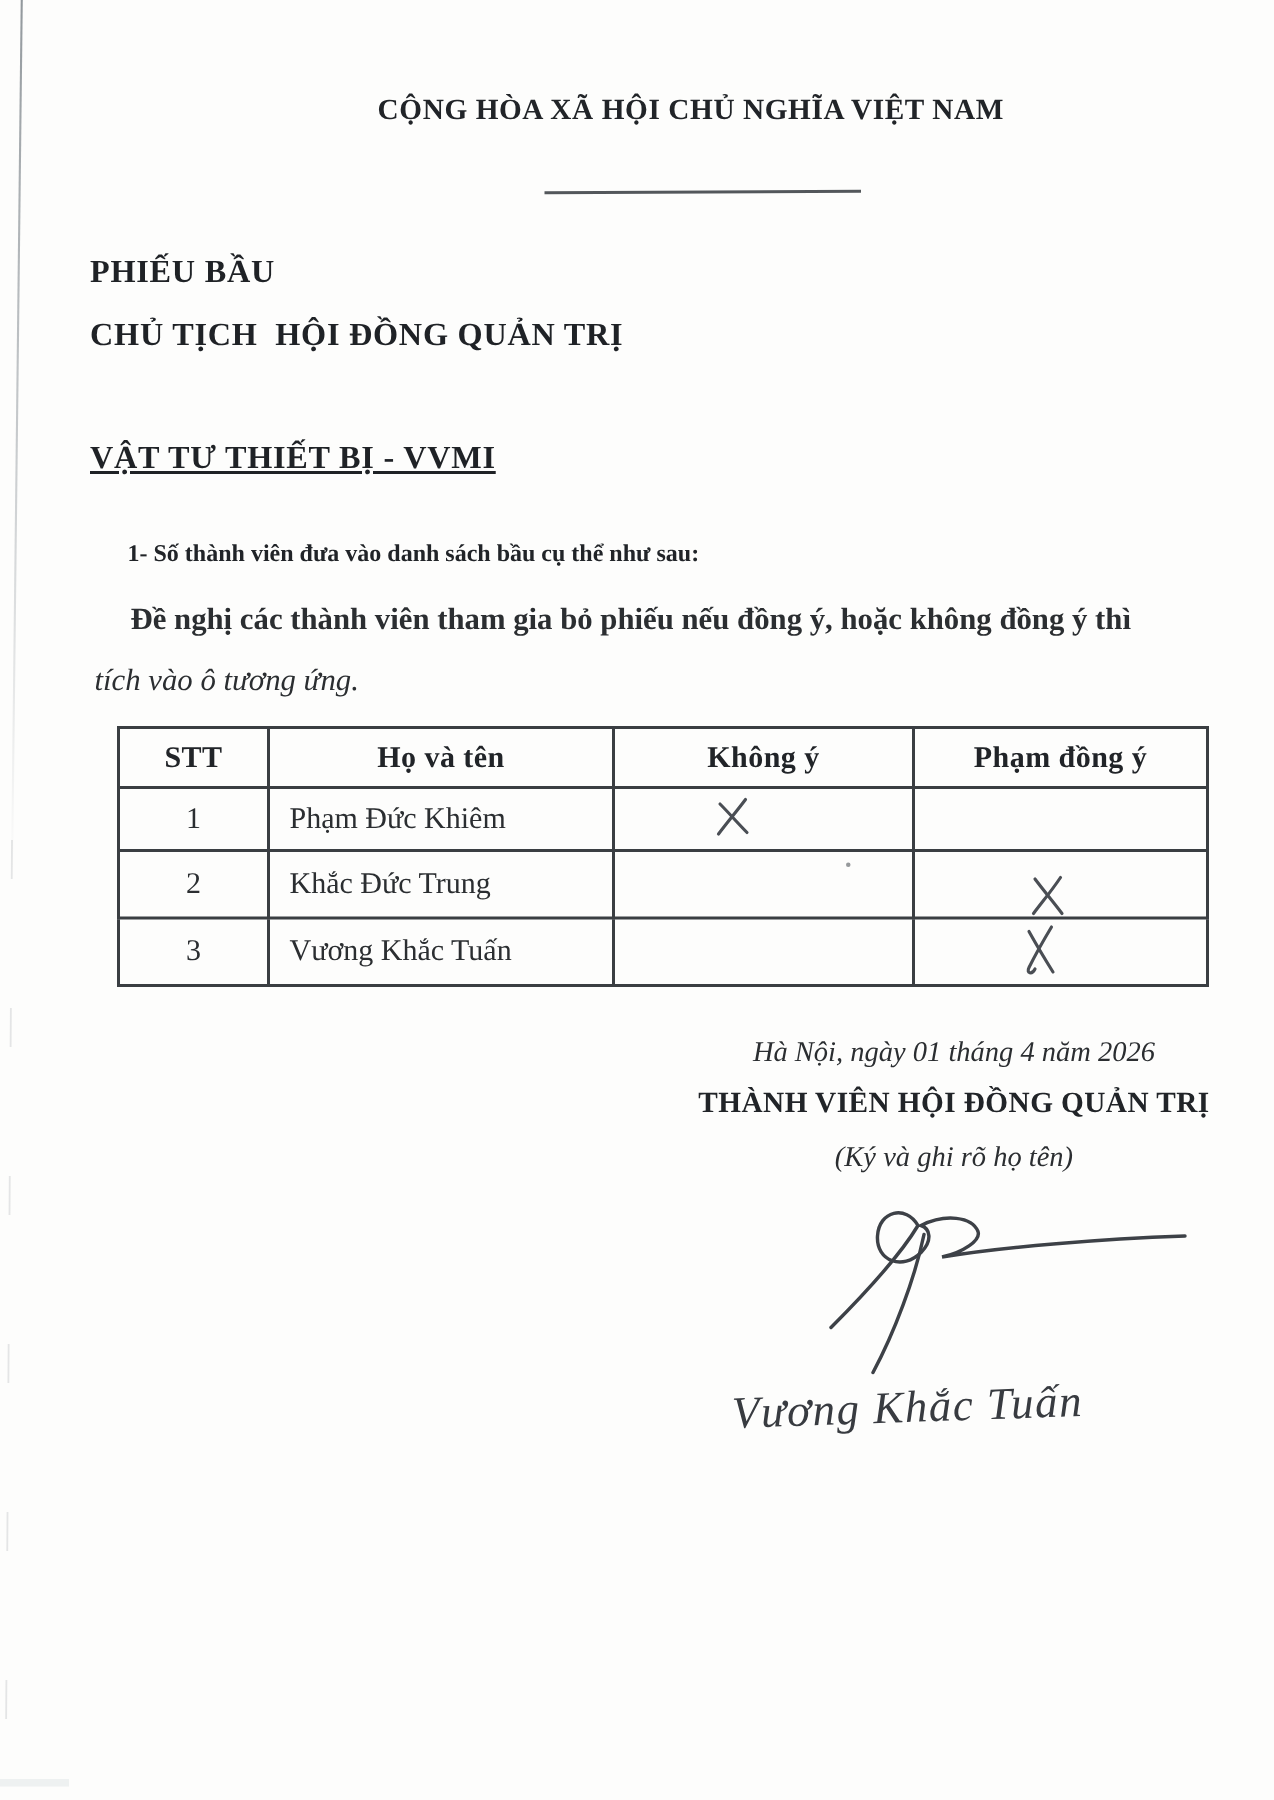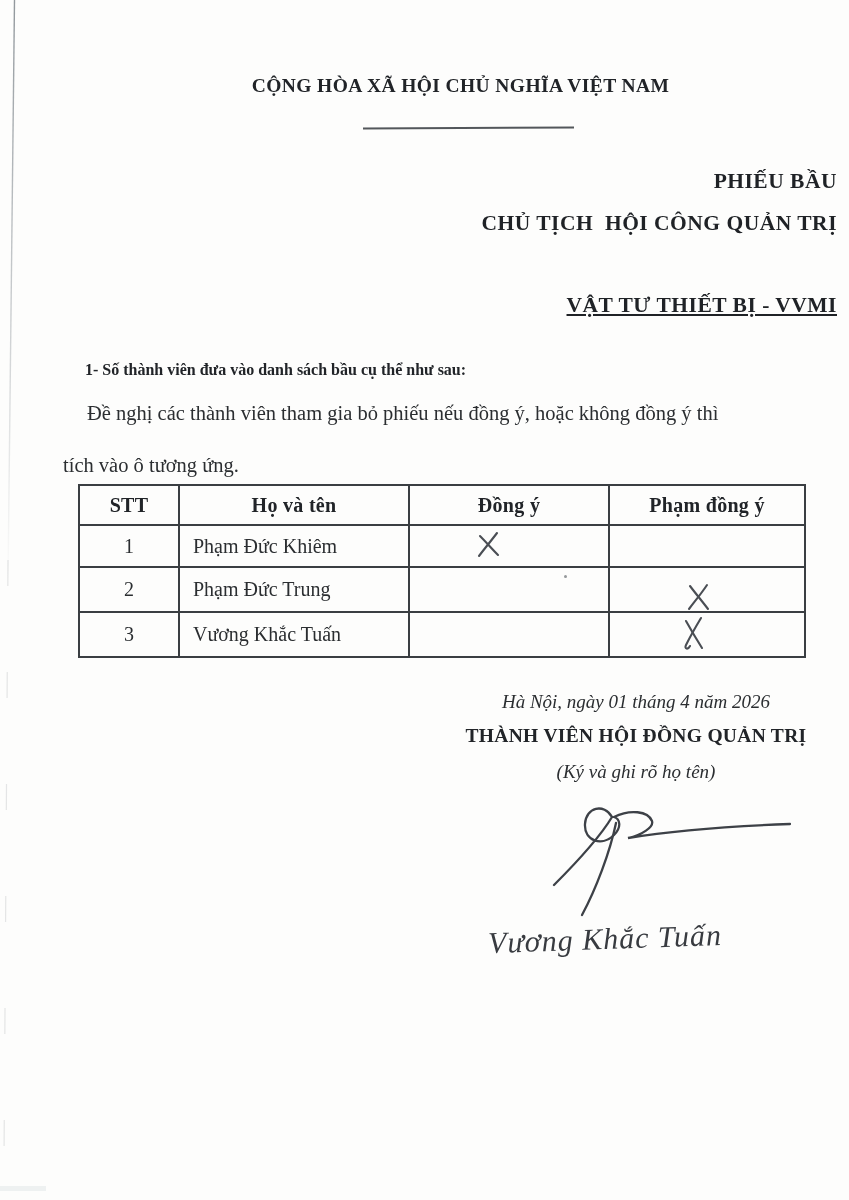--- a/index.html
+++ b/index.html
@@ -4,23 +4,23 @@
 <style>
   html,body{margin:0;padding:0;background:#ffffff;}
   .page{
     position:relative;width:849px;height:1200px;margin:0;
     background:#fdfdfc;overflow:hidden;
     font-family:"Liberation Serif","DejaVu Serif",serif;
     color:#26292d;
   }
   .abs{position:absolute;}
   .center-block{text-align:center;white-space:pre-wrap;}
-  .natl-line{left:72px;width:777px;font-weight:bold;font-size:19.5px;letter-spacing:.4px;color:#212428;margin-top:12px;}
+  .natl-line{left:72px;width:777px;font-weight:bold;font-size:19.5px;letter-spacing:.4px;color:#212428;}
   .underline-rule{left:363px;top:127px;width:211px;height:2px;background:#53575b;transform:rotate(-.3deg);}
-  .title-line{left:60px;width:777px;font-weight:bold;font-size:21.5px;letter-spacing:.5px;color:#1f2226;white-space:pre-wrap;text-align:right;}
+  .title-line{left:60px;width:777px;font-weight:bold;font-size:21.5px;letter-spacing:.5px;color:#1f2226;white-space:pre-wrap;text-align:left;}
   .section-heading{left:85px;top:361px;font-weight:bold;font-size:16px;color:#212428;}
   .para-line{font-size:20.5px;color:#2b2e31;}
   .ballot-table{left:78px;top:484px;border-collapse:collapse;table-layout:fixed;}
   .ballot-table th,.ballot-table td{
     border:2px solid #3a3e42;font-size:20px;overflow:hidden;
   }
   .ballot-table th{height:36px;font-weight:bold;letter-spacing:.3px;color:#212428;text-align:center;}
   .ballot-table td{color:#2b2e31;}
   .cell-stt{text-align:center;}
   .cell-name{text-align:left;padding-left:13px;}
@@ -52,50 +52,50 @@
     </defs>
     <line x1="14.5" y1="0" x2="8" y2="580" stroke="url(#foldFade)" stroke-width="1.4"></line>
     <line x1="8" y1="560" x2="4" y2="1160" stroke="#9aa0a5" stroke-width="1.2" stroke-opacity="0.25" stroke-dasharray="26 86"></line>
     <rect x="0" y="1186" width="46" height="5" fill="#dfe5e6" opacity="0.5"></rect>
   </svg>
 
   <div class="abs natl-line center-block" style="top:63px;">CỘNG HÒA XÃ HỘI CHỦ NGHĨA VIỆT NAM</div>
   <div class="abs underline-rule"></div>
 
   <div class="abs title-line" style="top:169px;">PHIẾU BẦU</div>
-  <div class="abs title-line" style="top:211px;">CHỦ TỊCH  HỘI CÔNG QUẢN TRỊ</div>
+  <div class="abs title-line" style="top:211px;">CHỦ TỊCH  HỘI ĐỒNG QUẢN TRỊ</div>
   <div class="abs title-line" style="top:293px;text-decoration:underline;">VẬT TƯ THIẾT BỊ - VVMI</div>
 
   <div class="abs section-heading">1- Số thành viên đưa vào danh sách bầu cụ thể như sau:</div>
-  <div class="abs para-line" style="left:87px;top:402px;">Đề nghị các thành viên tham gia bỏ phiếu nếu đồng ý, hoặc không đồng ý thì</div>
-  <div class="abs para-line" style="left:63px;top:454px;">tích vào ô tương ứng.</div>
+  <div class="abs para-line" style="left:87px;top:402px;font-weight:bold;">Đề nghị các thành viên tham gia bỏ phiếu nếu đồng ý, hoặc không đồng ý thì</div>
+  <div class="abs para-line" style="left:63px;top:443px;font-style:italic;">tích vào ô tương ứng.</div>
 
   <table class="abs ballot-table">
     <colgroup>
         <col style="width:100px">
         <col style="width:230px">
         <col style="width:200px">
         <col style="width:196px">
       </colgroup>
     <tbody>
         <tr>
       <th>STT</th>
       <th>Họ và tên</th>
-      <th>Đồng ý</th>
+      <th>Không ý</th>
       <th>Phạm đồng ý</th>
     </tr>
     <tr class="row-1">
       <td class="cell-stt">1</td>
       <td class="cell-name">Phạm Đức Khiêm</td>
       <td></td>
       <td></td>
     </tr>
     <tr class="row-2">
       <td class="cell-stt">2</td>
-      <td class="cell-name">Phạm Đức Trung</td>
+      <td class="cell-name">Khắc Đức Trung</td>
       <td></td>
       <td></td>
     </tr>
     <tr class="row-3">
       <td class="cell-stt">3</td>
       <td class="cell-name">Vương Khắc Tuấn</td>
       <td></td>
       <td></td>
     </tr>
   </tbody>

